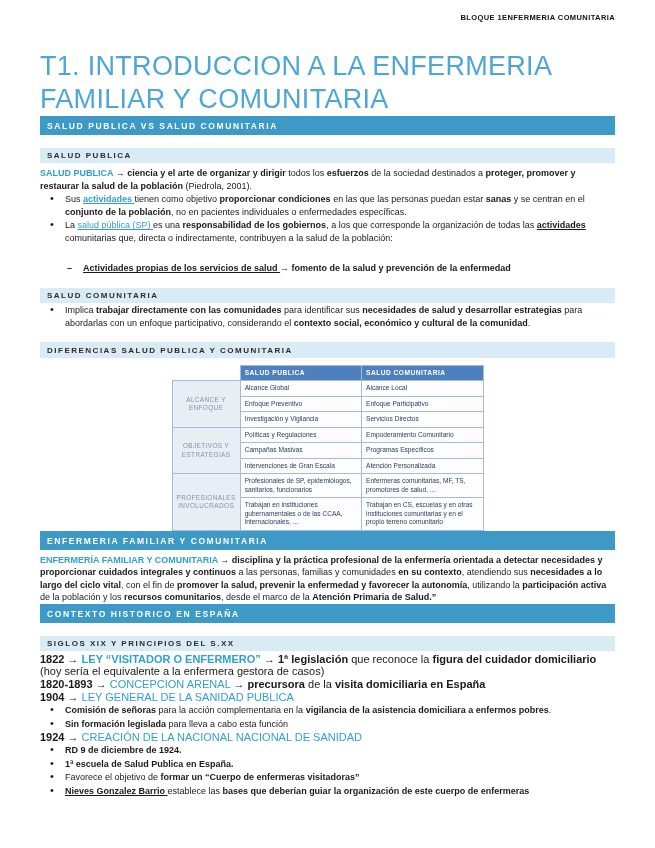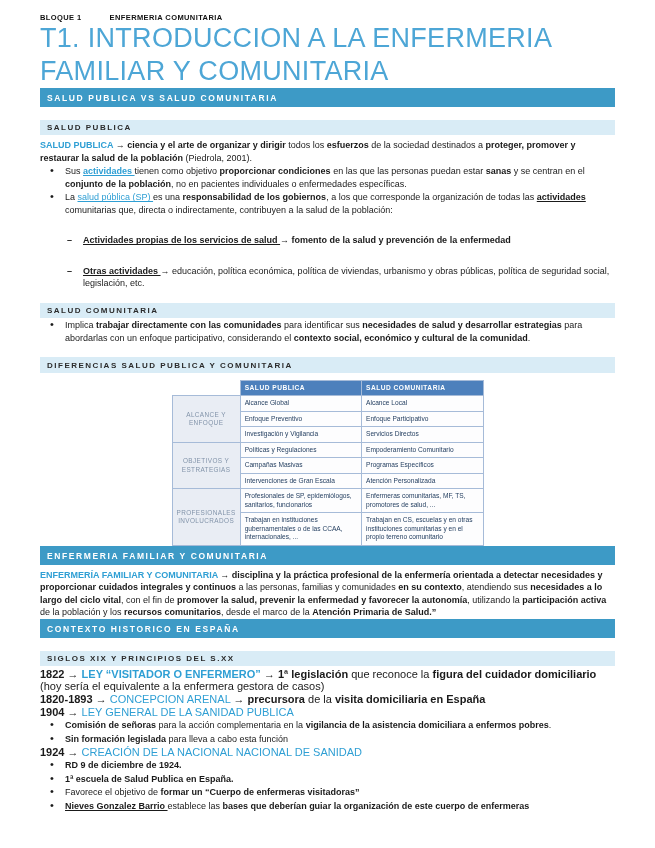--- a/index.html
+++ b/index.html
@@ -4,22 +4,22 @@
 <style>
   :root{
     --accent:#2f9fd4; --title:#4da6d6; --banner:#3d9ac6; --band:#d9ecf6;
     --theadBg:#4d80bc; --tableBorder:#a6bbd8; --groupBg:#e9edf4;
     --groupText:#8193a9; --cellText:#243f60;
   }
   *{margin:0;padding:0;box-sizing:border-box;}
   html,body{background:#ffffff;}
   body{font-family:"Liberation Sans","DejaVu Sans",sans-serif;color:#1a1a1a;}
   .page{width:655px;height:848px;padding:13px 40px 10px 40px;background:#fff;overflow:hidden;}
-  .doc-header{display:flex;justify-content:flex-start;font-size:7.5px;font-weight:700;letter-spacing:.4px;color:#111;gap:28px;}
-  .doc-title{margin-top:0;font-size:27px;line-height:1.22;color:var(--title);font-weight:400;letter-spacing:.3px;}
+  .doc-header{display:flex;justify-content:flex-end;font-size:7.5px;font-weight:700;letter-spacing:.4px;color:#111;}
+  .doc-title{margin-top:28px;font-size:27px;line-height:1.22;color:var(--title);font-weight:400;letter-spacing:.3px;}
   .banner{background:var(--banner);color:#fff;font-size:8.5px;font-weight:600;letter-spacing:1.6px;padding:5px 7px 4px 7px;}
   .band{margin-top:13px;background:var(--band);color:#2b2b2b;font-size:8px;font-weight:700;letter-spacing:1.5px;padding:3.5px 7px 3px 7px;}
   .par{font-size:9px;line-height:12.5px;margin-top:4px;color:#1a1a1a;}
   .par.tight{margin-top:2px;}
   .bullet{position:relative;padding-left:25px;font-size:9px;line-height:12.5px;margin-top:1px;}
   .bullet::before{content:"\2022";position:absolute;left:10px;top:-1px;font-size:11px;}
   .dash{position:relative;padding-left:43px;font-size:9px;line-height:12.5px;margin-top:18px;}
   .dash::before{content:"\2013";position:absolute;left:27px;font-weight:700;}
   .timeline{font-size:11px;line-height:12px;margin-top:1px;}
   .b{font-weight:700;}
@@ -46,21 +46,20 @@
 
   <h1 class="doc-title">T1. INTRODUCCION A LA ENFERMERIA FAMILIAR Y COMUNITARIA</h1>
 
   <div class="banner">SALUD PUBLICA VS SALUD COMUNITARIA</div>
 
   <div class="band">SALUD PUBLICA</div>
   <p class="par"><span class="blue b">SALUD PUBLICA </span><span>→ </span><span class="b">ciencia y el arte de organizar y dirigir </span><span>todos los </span><span class="b">esfuerzos </span><span>de la sociedad destinados a </span><span class="b">proteger, promover y restaurar la salud de la población </span><span>(Piedrola, 2001).</span></p>
   <div class="bullet"><span>Sus </span><span class="blue b u">actividades </span><span>tienen como objetivo </span><span class="b">proporcionar condiciones </span><span>en las que las personas puedan estar </span><span class="b">sanas </span><span>y se centran en el </span><span class="b">conjunto de la población</span><span>, no en pacientes individuales o enfermedades específicas.</span></div>
   <div class="bullet"><span>La </span><span class="blue u">salud pública (SP) </span><span>es una </span><span class="b">responsabilidad de los gobiernos</span><span>, a los que corresponde la organización de todas las </span><span class="b u">actividades </span><span>comunitarias que, directa o indirectamente, contribuyen a la salud de la población:</span></div>
   <div class="dash"><span class="b u">Actividades propias de los servicios de salud </span><span>→ </span><span class="b">fomento de la salud y prevención de la enfermedad</span></div>
-  <div class="dash"><span class="b u">Otras actividades </span><span>→ educación, política económica, política de viviendas, urbanismo y obras públicas, política de seguridad social, legislación, etc.</span></div>
 
   <div class="band">SALUD COMUNITARIA</div>
   <div class="bullet"><span>Implica </span><span class="b">trabajar directamente con las comunidades </span><span>para identificar sus </span><span class="b">necesidades de salud y desarrollar estrategias </span><span>para abordarlas con un enfoque participativo, considerando el </span><span class="b">contexto social, económico y cultural de la comunidad</span><span>.</span></div>
 
   <div class="band">DIFERENCIAS SALUD PUBLICA Y COMUNITARIA</div>
 
   <div class="tbl-wrap">
     <table class="cmp">
       <thead>
         <tr>

